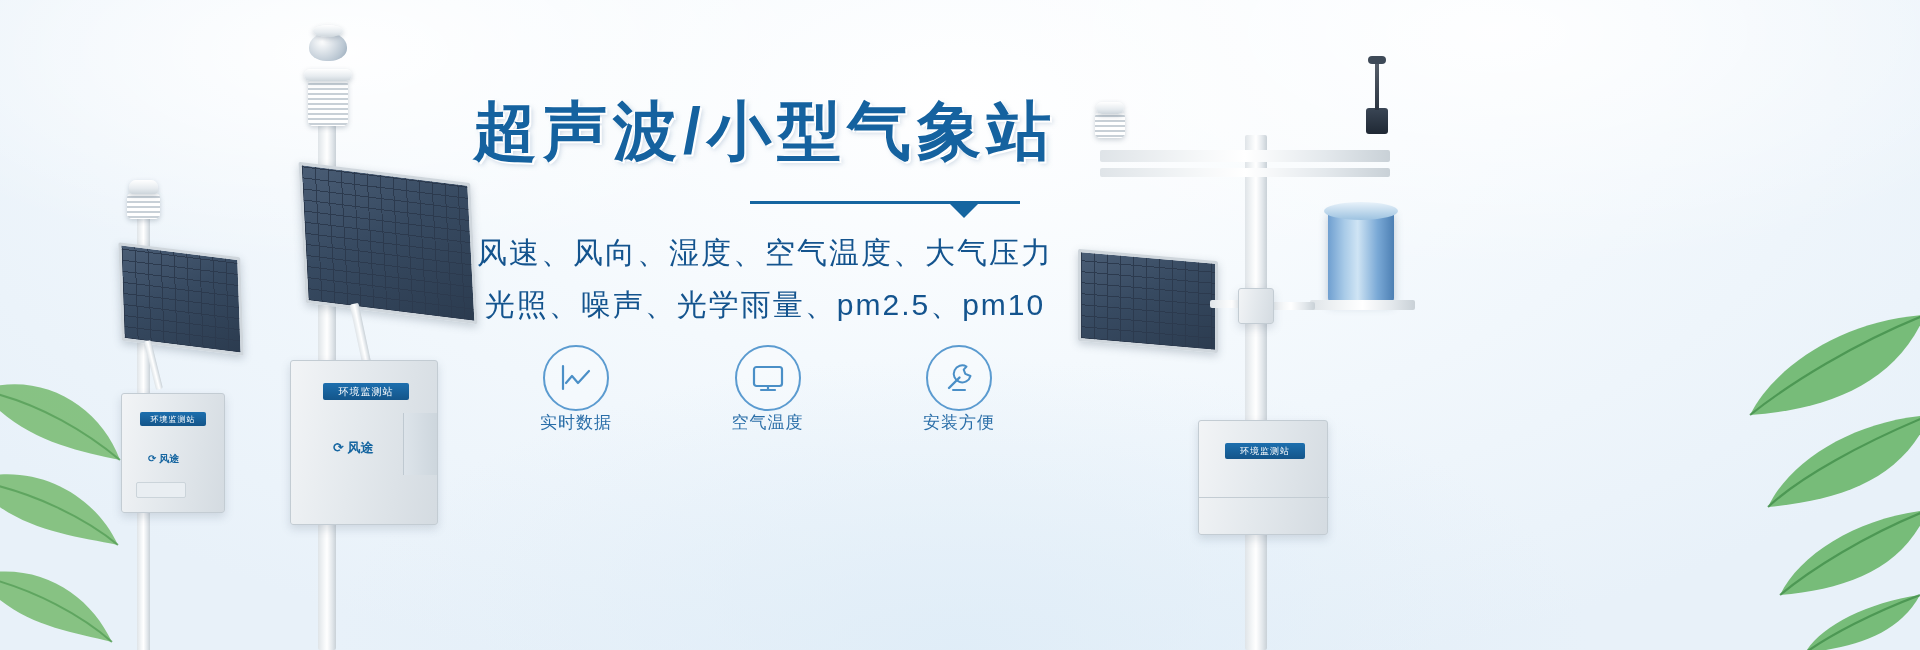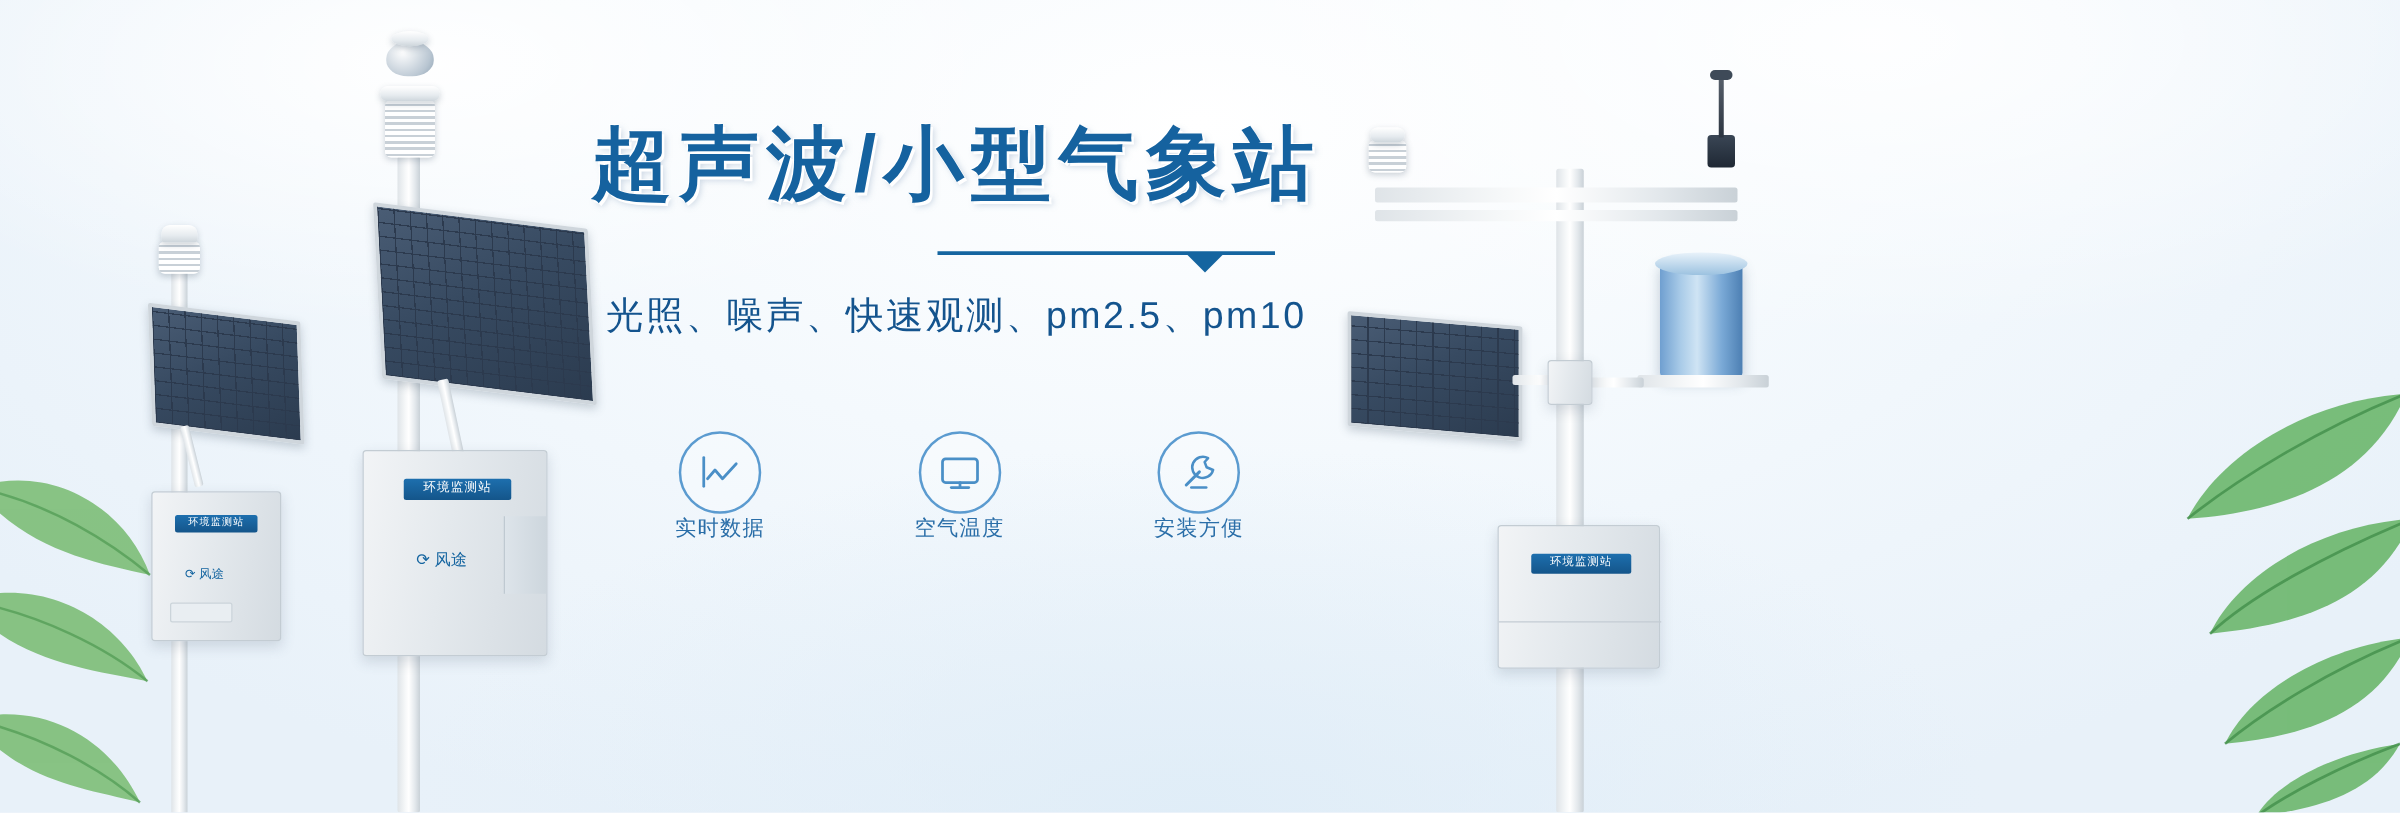--- a/index.html
+++ b/index.html
@@ -130,21 +130,21 @@
     position:absolute;
     background:linear-gradient(100deg,#f2f4f6 0%,#e4e9ed 45%,#d4dbe1 100%);
     border:1px solid #c3ccd3;
     border-radius:3px;
     box-shadow:0 4px 10px rgba(70,90,110,.18);
   }
   .brand {
     position:absolute;
     font-size:11px;
     color:#1565a0;
-    font-weight:normal;
+    font-weight:bold;
     white-space:nowrap;
   }
   .sensor-head {
     position:absolute;
     background:linear-gradient(180deg,#ffffff 0%,#e6ebef 60%,#cdd5db 100%);
     border-radius:4px;
     box-shadow:0 2px 5px rgba(60,80,100,.25);
   }
   .radiation-shield {
     position:absolute;
@@ -172,21 +172,21 @@
     border-radius:50%;
   }
 
   
   .leaf-left, .leaf-right { position:absolute; pointer-events:none; }
 
   .label-strip {
     position:absolute;
     background:linear-gradient(180deg,#1d6fae,#14558a);
     border-radius:2px;
-    display:flex; align-items:flex-start; justify-content:center;
+    display:flex; align-items:center; justify-content:center;
     color:#fff;
     letter-spacing:1px;
     white-space:nowrap;
     font-family:Liberation Mono, monospace;
   }
 </style>
 </head>
 <body>
 
 <div id="banner">
@@ -242,21 +242,22 @@
 
   <div class="center-block">
     <div class="main-title">超声波/小型气象站</div>
 
     <div class="divider-wrap">
       <div class="divider-line"></div>
       <div class="divider-arrow"></div>
     </div>
 
     <div class="sub-lines">
-      <div class="sub-line">光照、噪声、快速观测、pm2.5、pm10</div>
+      <div class="sub-line">风速、风向、湿度、空气温度、大气压力</div>
+      <div class="sub-line">光照、噪声、光学雨量、pm2.5、pm10</div>
     </div>
   </div>
 
   <div class="features">
 
     <div class="feature">
       <div class="feature-circle">
         <svg width="36" height="30" viewBox="0 0 36 30">
           <path d="M5 3 L5 26" stroke="#4a8fc7" stroke-width="2.2" stroke-linecap="round" fill="none"></path>
           <path d="M8 20 L14 13 L20 20 L31 8" stroke="#4a8fc7" stroke-width="2.2" stroke-linecap="round" stroke-linejoin="round" fill="none"></path>

